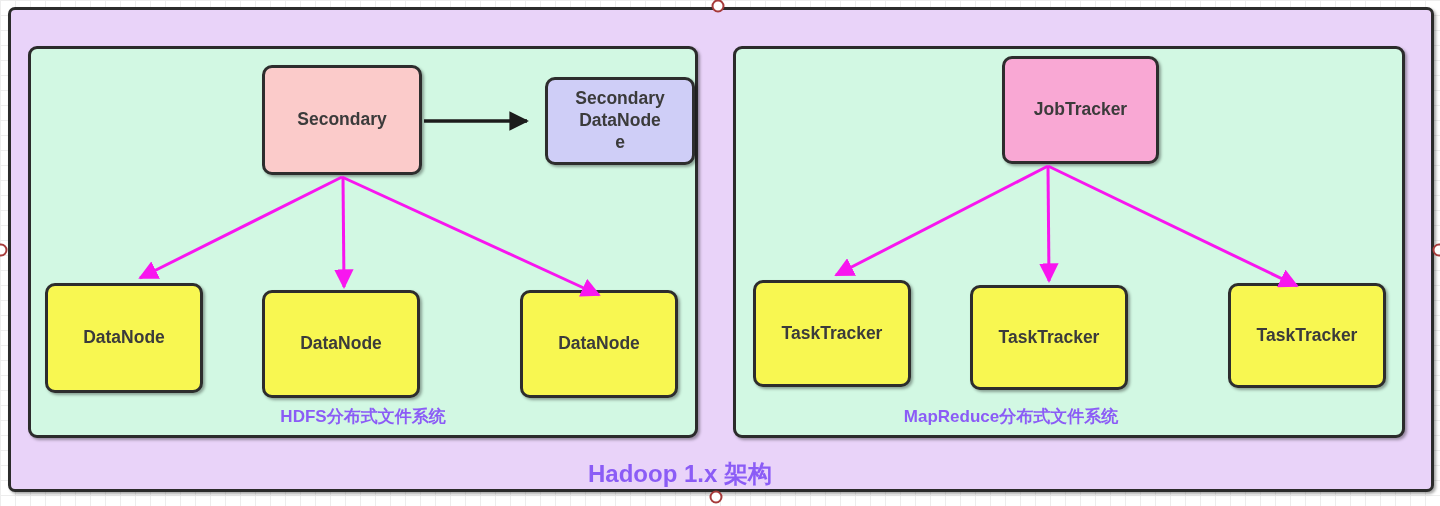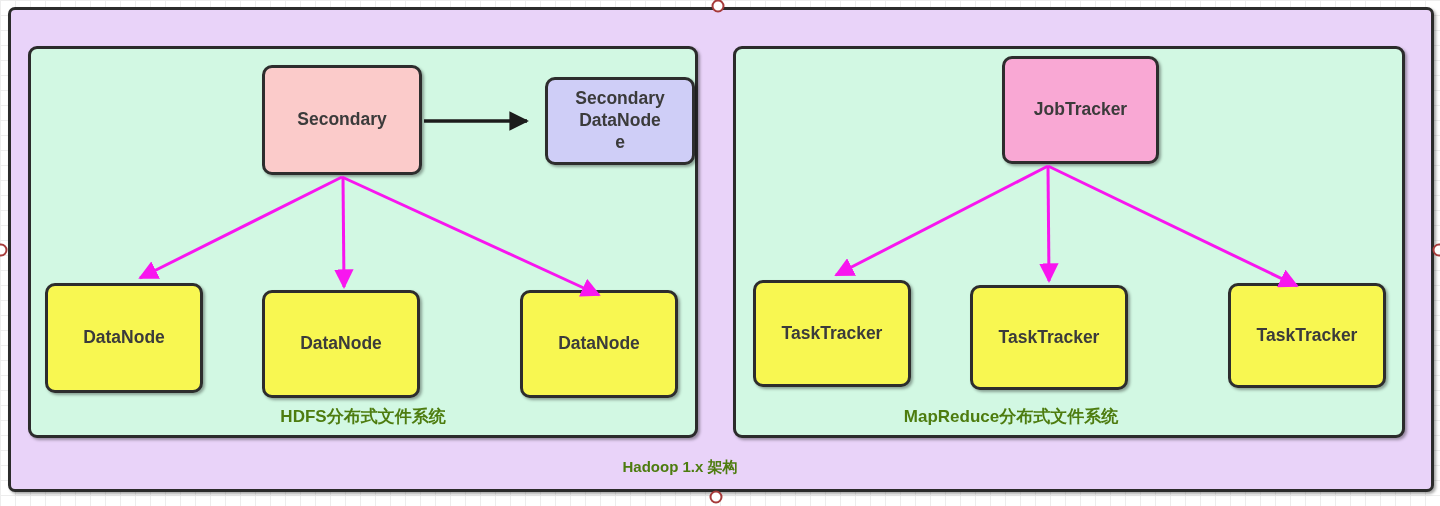--- a/index.html
+++ b/index.html
@@ -41,26 +41,26 @@
   #node-secondary{left:545px;top:77px;width:150px;height:88px;}
   #node-dn1{left:45px;top:283px;width:158px;height:110px;}
   #node-dn2{left:262px;top:290px;width:158px;height:108px;}
   #node-dn3{left:520px;top:290px;width:158px;height:108px;}
   #node-jobtracker{left:970px;top:56px;width:157px;height:108px;}
   #node-tt1{left:753px;top:280px;width:158px;height:107px;}
   #node-tt2{left:970px;top:285px;width:158px;height:105px;}
   #node-tt3{left:1228px;top:283px;width:158px;height:105px;}
   
   .caption{
-    font-weight:bold;font-size:17px;color:#4d7c0f;
+    font-weight:bold;font-size:17px;color:#8b5cf6;
     text-align:center;z-index:3;
   }
   #caption-hdfs{left:28px;top:405px;width:670px;}
   #caption-mapreduce{left:733px;top:405px;width:556px;}
-  #group-title{left:530px;top:458px;width:300px;font-size:15px;}
+  #group-title{left:530px;top:458px;width:300px;font-size:24px;}
   
   #connector-layer{left:0;top:0;width:1440px;height:506px;z-index:5;pointer-events:none;}
   #connector-layer line{pointer-events:stroke;}
   
   .handle{
     width:13px;height:13px;border-radius:50%;
     background:#ffffff;border:2.5px solid #a63a3a;
     transform:translate(-50%,-50%);
     z-index:6;
   }

